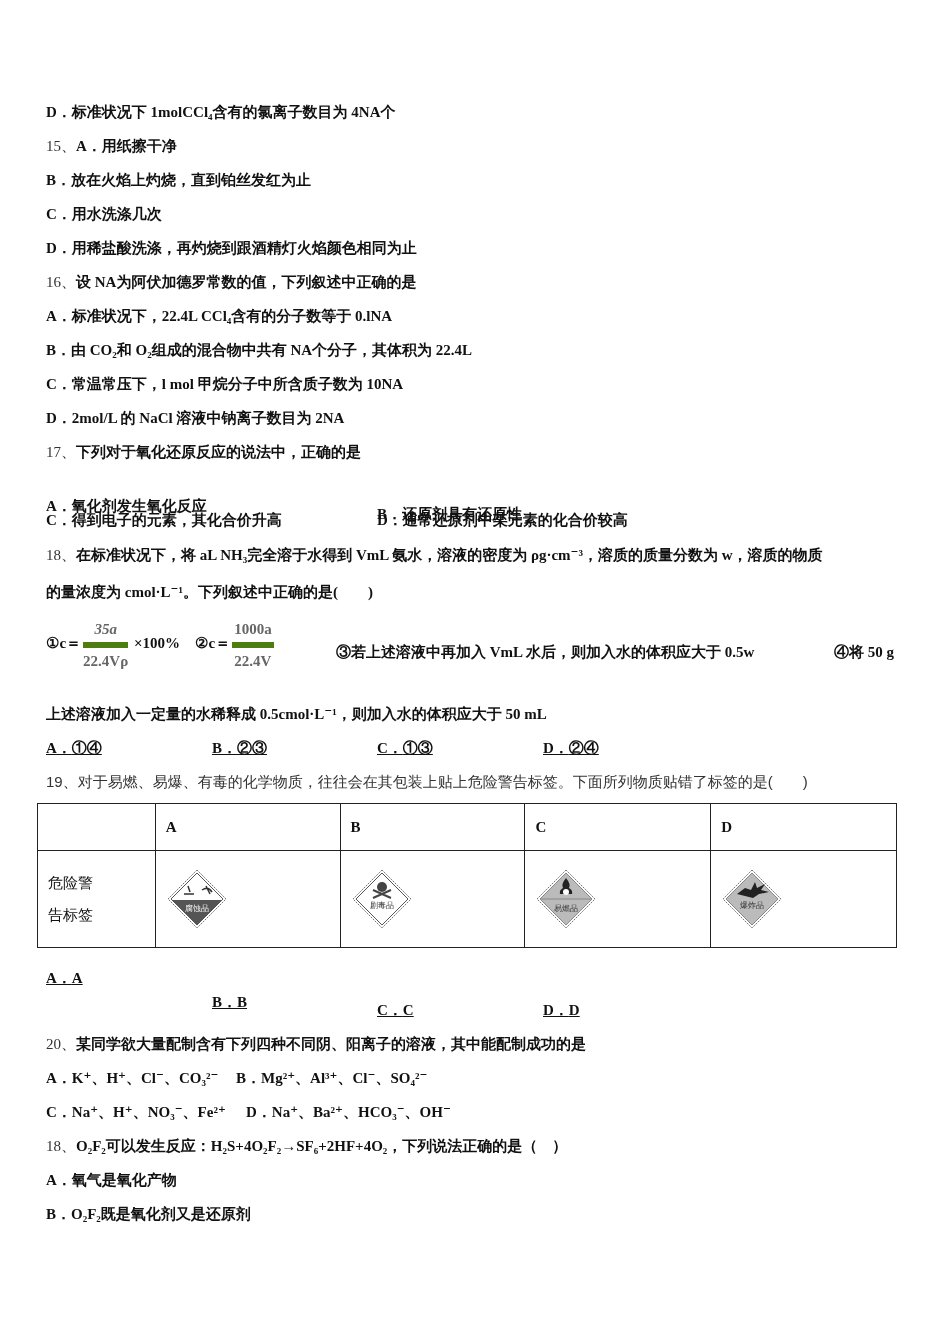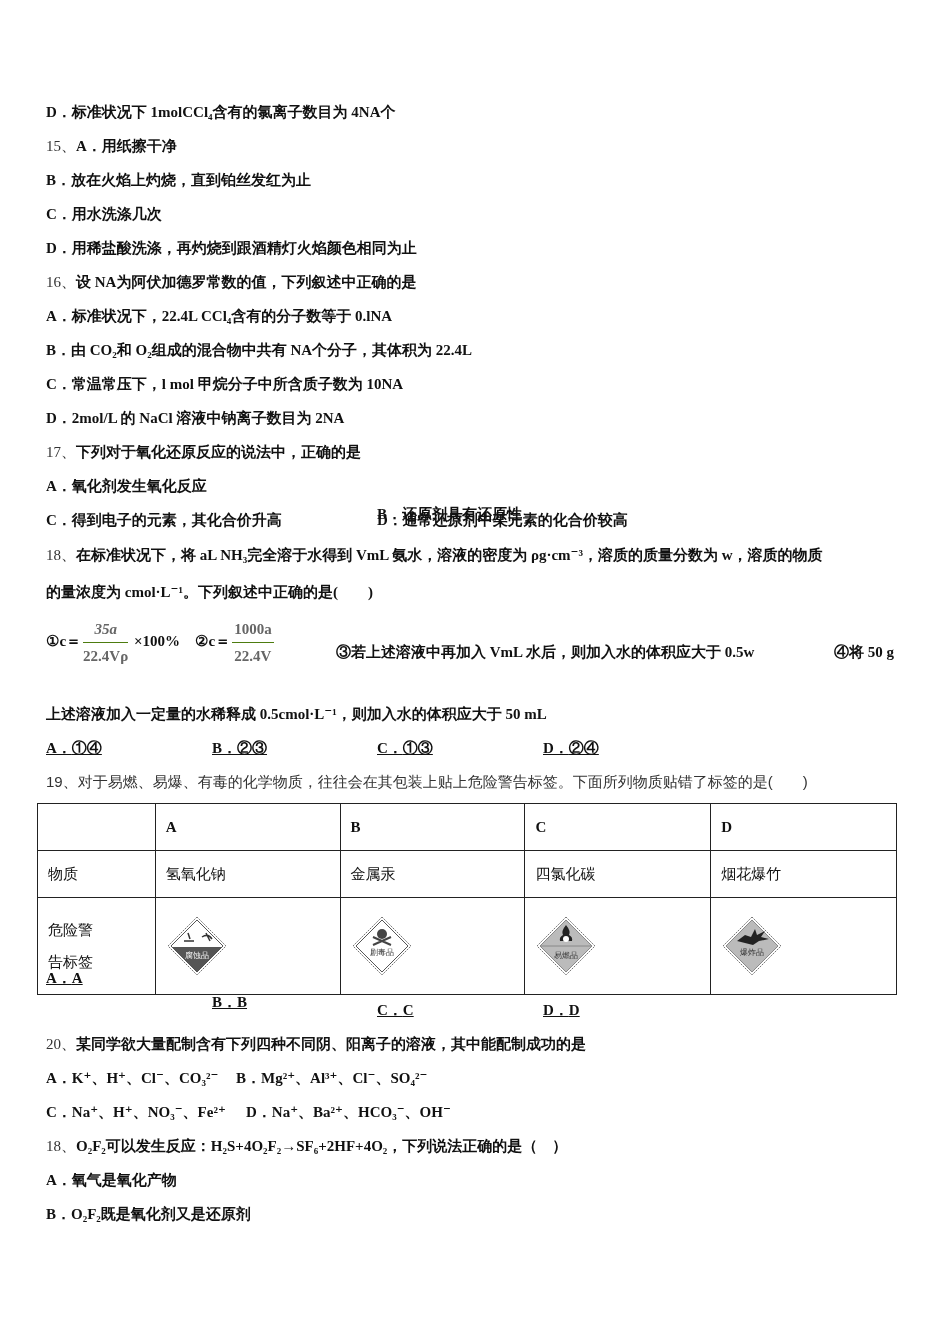--- a/index.html
+++ b/index.html
@@ -4,21 +4,21 @@
 <style>
   html, body { margin: 0; padding: 0; background: #ffffff; }
   body { width: 950px; height: 1344px; position: relative; overflow: hidden;
          font-family: "Liberation Serif", "DejaVu Serif", serif; color: #111; }
   .line { position: absolute; left: 46px; font-size: 15px; line-height: 20px; white-space: nowrap; }
   .b { font-weight: bold; }
   .num { color: #333; font-weight: normal; }
   .it { font-style: italic; }
   .frac { display: inline-block; vertical-align: middle; text-align: center; color: #666;
           font-family: "Liberation Serif", serif; font-size: 15px; margin: 0 2px; }
-  .frac .top { display: block; border-bottom: 1px solid #4d7c0f; padding: 0 2px 2px; }
+  .frac .top { display: block; border-bottom: 6px solid #4d7c0f; padding: 0 2px 2px; }
   .frac .bot { display: block; padding-top: 2px; }
   table.hz { position: absolute; left: 37px; top: 803px; border-collapse: collapse; width: 860px;
              font-family: "Liberation Sans", "DejaVu Sans", sans-serif; font-size: 15px; }
   table.hz td { border: 1.5px solid #222; padding: 0 10px; vertical-align: middle; }
   table.hz tr.r1 td { height: 46px; font-family: "Liberation Serif", serif; font-weight: bold; }
   table.hz tr.r2 td { height: 46px; }
   table.hz tr.r3 td { height: 96px; }
   .lbl-multi { line-height: 32px; }
   .sign { width: 62px; height: 62px; display: block; }
   .opt { position: absolute; font-weight: bold; font-size: 15px; line-height: 20px; text-decoration: underline; }
@@ -39,21 +39,21 @@
   <span class="num">16、</span><span class="b">设 NA为阿伏加德罗常数的值，下列叙述中正确的是</span>
 </div>
 <div class="line b" style="top:306px"><span>A．</span><span>标准状况下，22.4L CCl₄含有的分子数等于 0.lNA</span></div>
 <div class="line b" style="top:340px"><span>B．</span><span>由 CO₂和 O₂组成的混合物中共有 NA个分子，其体积为 22.4L</span></div>
 <div class="line b" style="top:374px"><span>C．</span><span>常温常压下，l mol 甲烷分子中所含质子数为 10NA</span></div>
 <div class="line b" style="top:408px"><span>D．</span><span>2mol/L 的 NaCl 溶液中钠离子数目为 2NA</span></div>
 
 <div class="line" style="top:442px">
   <span class="num">17、</span><span class="b">下列对于氧化还原反应的说法中，正确的是</span>
 </div>
-<div class="line b" style="top:476px"><span>A．</span><span>氧化剂发生氧化反应</span></div>
+<div class="line b" style="top:496px"><span>A．</span><span>氧化剂发生氧化反应</span></div>
 <div class="line b" style="top:504px; left:377px"><span>B．</span><span>还原剂具有还原性</span></div>
 <div class="line b" style="top:510px"><span>C．</span><span>得到电子的元素，其化合价升高</span></div>
 <div class="line b" style="top:510px; left:377px"><span>D．</span><span>通常还原剂中某元素的化合价较高</span></div>
 
 <div class="line" style="top:545px">
   <span class="num">18、</span><span class="b">在标准状况下，将 aL NH₃完全溶于水得到 VmL 氨水，溶液的密度为 ρg·cm⁻³，溶质的质量分数为 w，溶质的物质</span>
 </div>
 <div class="line b" style="top:582px">的量浓度为 cmol·L⁻¹。下列叙述中正确的是(　　)</div>
 
 <div class="line b" style="top:618px; line-height:22px">
@@ -82,27 +82,20 @@
       <col style="width:186px">
       <col style="width:186px">
   </colgroup>
   <tbody>
       <tr class="r1">
     <td></td>
     <td>A</td>
     <td>B</td>
     <td>C</td>
     <td>D</td>
-  </tr>
-  <tr class="r2">
-    <td>物质</td>
-    <td>氢氧化钠</td>
-    <td>金属汞</td>
-    <td>四氯化碳</td>
-    <td>烟花爆竹</td>
   </tr>
   <tr class="r3">
     <td class="lbl-multi">
       <div>危险警</div>
       <div>告标签</div>
     </td>
     <td>
       <svg class="sign" viewBox="0 0 62 62">
         <polygon points="31,2 60,31 31,60 2,31" fill="#fff" stroke="#777" stroke-width="1" stroke-dasharray="2,1"></polygon>
         <polygon points="31,5 57,31 31,57 5,31" fill="#fff" stroke="#555" stroke-width="1"></polygon>

